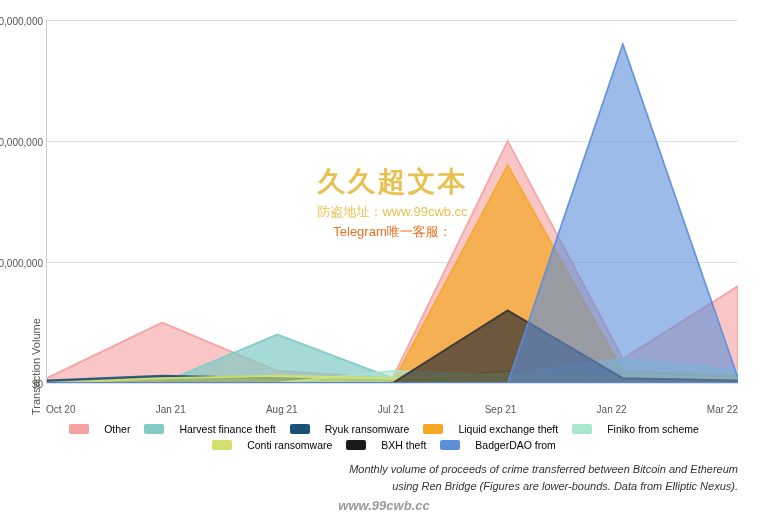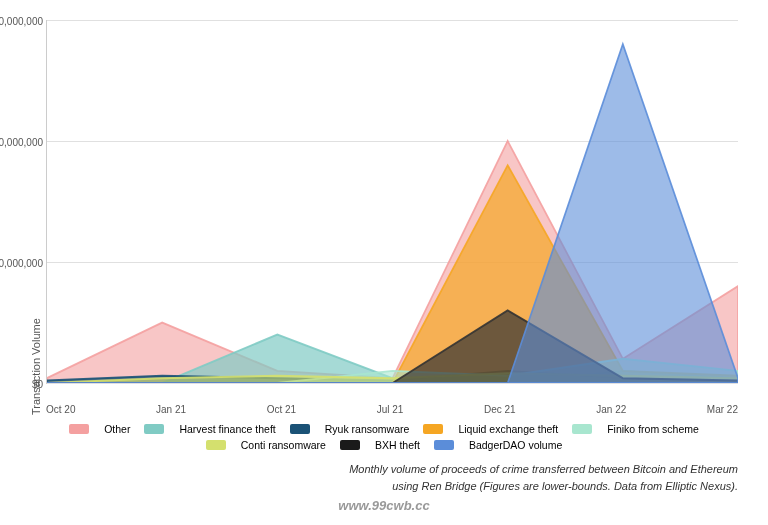--- a/index.html
+++ b/index.html
@@ -151,39 +151,44 @@
           </div>
           <div class="grid-line" style="top: 33.3%;">
             <span class="y-tick-label">$100,000,000</span>
           </div>
           <div class="grid-line" style="top: 66.7%;">
             <span class="y-tick-label">$50,000,000</span>
           </div>
           <div class="grid-line" style="top: 100%;">
             <span class="y-tick-label">$0</span>
           </div>
+          <div class="watermark">
+          <div class="watermark-line1">久久超文本</div>
+          <div class="watermark-line2">防盗地址：www.99cwb.cc</div>
+          <div class="watermark-line3">Telegram唯一客服：</div>
+        </div>
 
         <svg class="svg-chart" id="main-svg" viewBox="0 0 620 280" preserveAspectRatio="none">
 
         <polygon points="0,276.26666666666665 103.33333333333333,233.33333333333334 206.66666666666666,270.6666666666667 310,276.26666666666665 413.3333333333333,93.33333333333334 516.6666666666666,261.3333333333333 620,205.33333333333331 620,280 516.6666666666666,280 413.3333333333333,280 310,280 206.66666666666666,280 103.33333333333333,280 0,280" fill="#f4a0a0" fill-opacity="0.6" stroke="#f4a0a0" stroke-width="1.5" stroke-opacity="0.9"></polygon>
             <polygon points="0,280 103.33333333333333,280 206.66666666666666,242.66666666666666 310,276.26666666666665 413.3333333333333,280 516.6666666666666,270.6666666666667 620,276.26666666666665 620,280 516.6666666666666,280 413.3333333333333,280 310,280 206.66666666666666,280 103.33333333333333,280 0,280" fill="#80cbc4" fill-opacity="0.7" stroke="#80cbc4" stroke-width="1.5" stroke-opacity="0.9"></polygon>
             <polygon points="0,278.1333333333333 103.33333333333333,274.4 206.66666666666666,276.26666666666665 310,278.1333333333333 413.3333333333333,270.6666666666667 516.6666666666666,276.26666666666665 620,278.1333333333333 620,280 516.6666666666666,280 413.3333333333333,280 310,280 206.66666666666666,280 103.33333333333333,280 0,280" fill="#1a5276" fill-opacity="0.7" stroke="#1a5276" stroke-width="1.5" stroke-opacity="0.9"></polygon>
             <polygon points="0,280 103.33333333333333,280 206.66666666666666,280 310,280 413.3333333333333,112 516.6666666666666,270.6666666666667 620,274.4 620,280 516.6666666666666,280 413.3333333333333,280 310,280 206.66666666666666,280 103.33333333333333,280 0,280" fill="#f5a623" fill-opacity="0.7" stroke="#f5a623" stroke-width="1.5" stroke-opacity="0.9"></polygon>
             <polygon points="0,280 103.33333333333333,280 206.66666666666666,280 310,270.6666666666667 413.3333333333333,274.4 516.6666666666666,261.3333333333333 620,270.6666666666667 620,280 516.6666666666666,280 413.3333333333333,280 310,280 206.66666666666666,280 103.33333333333333,280 0,280" fill="#a8e6cf" fill-opacity="0.6" stroke="#a8e6cf" stroke-width="1.5" stroke-opacity="0.9"></polygon>
             <polygon points="0,280 103.33333333333333,276.26666666666665 206.66666666666666,274.4 310,276.26666666666665 413.3333333333333,272.53333333333336 516.6666666666666,274.4 620,276.26666666666665 620,280 516.6666666666666,280 413.3333333333333,280 310,280 206.66666666666666,280 103.33333333333333,280 0,280" fill="#d4e06e" fill-opacity="0.6" stroke="#d4e06e" stroke-width="1.5" stroke-opacity="0.9"></polygon>
             <polygon points="0,280 103.33333333333333,280 206.66666666666666,280 310,280 413.3333333333333,224 516.6666666666666,276.26666666666665 620,278.1333333333333 620,280 516.6666666666666,280 413.3333333333333,280 310,280 206.66666666666666,280 103.33333333333333,280 0,280" fill="#333333" fill-opacity="0.7" stroke="#333333" stroke-width="1.5" stroke-opacity="0.9"></polygon>
             <polygon points="0,280 103.33333333333333,280 206.66666666666666,280 310,280 413.3333333333333,280 516.6666666666666,18.666666666666686 620,276.26666666666665 620,280 516.6666666666666,280 413.3333333333333,280 310,280 206.66666666666666,280 103.33333333333333,280 0,280" fill="#5b8dd9" fill-opacity="0.6" stroke="#5b8dd9" stroke-width="1.5" stroke-opacity="0.9"></polygon>
           </svg>
       </div>
       <div class="x-axis" id="x-axis">
           <span class="x-tick">Oct 20</span>
           <span class="x-tick">Jan 21</span>
-          <span class="x-tick">Oct 21</span>
+          <span class="x-tick">Aug 21</span>
           <span class="x-tick">Jul 21</span>
-          <span class="x-tick">Dec 21</span>
+          <span class="x-tick">Sep 21</span>
           <span class="x-tick">Jan 22</span>
           <span class="x-tick">Mar 22</span>
         </div>
     </div>
   </div>
 
   <div class="legend" id="legend">
       <div class="legend-item">
         <div class="legend-color" style="background-color: rgb(244, 160, 160);"></div>
         <span>Other</span>
@@ -207,21 +212,21 @@
       <div class="legend-item">
         <div class="legend-color" style="background-color: rgb(212, 224, 110);"></div>
         <span>Conti ransomware</span>
       </div>
       <div class="legend-item">
         <div class="legend-color" style="background-color: rgb(26, 26, 26);"></div>
         <span>BXH theft</span>
       </div>
       <div class="legend-item">
         <div class="legend-color" style="background-color: rgb(91, 141, 217);"></div>
-        <span>BadgerDAO volume</span>
+        <span>BadgerDAO from</span>
       </div>
     </div>
 
   <div class="caption">
     <span>Monthly volume of proceeds of crime transferred between Bitcoin and Ethereum</span><br>
     <span>using Ren Bridge (Figures are lower-bounds. Data from Elliptic Nexus).</span>
   </div>
   <div class="bottom-watermark">www.99cwb.cc</div>
 </div>
 

